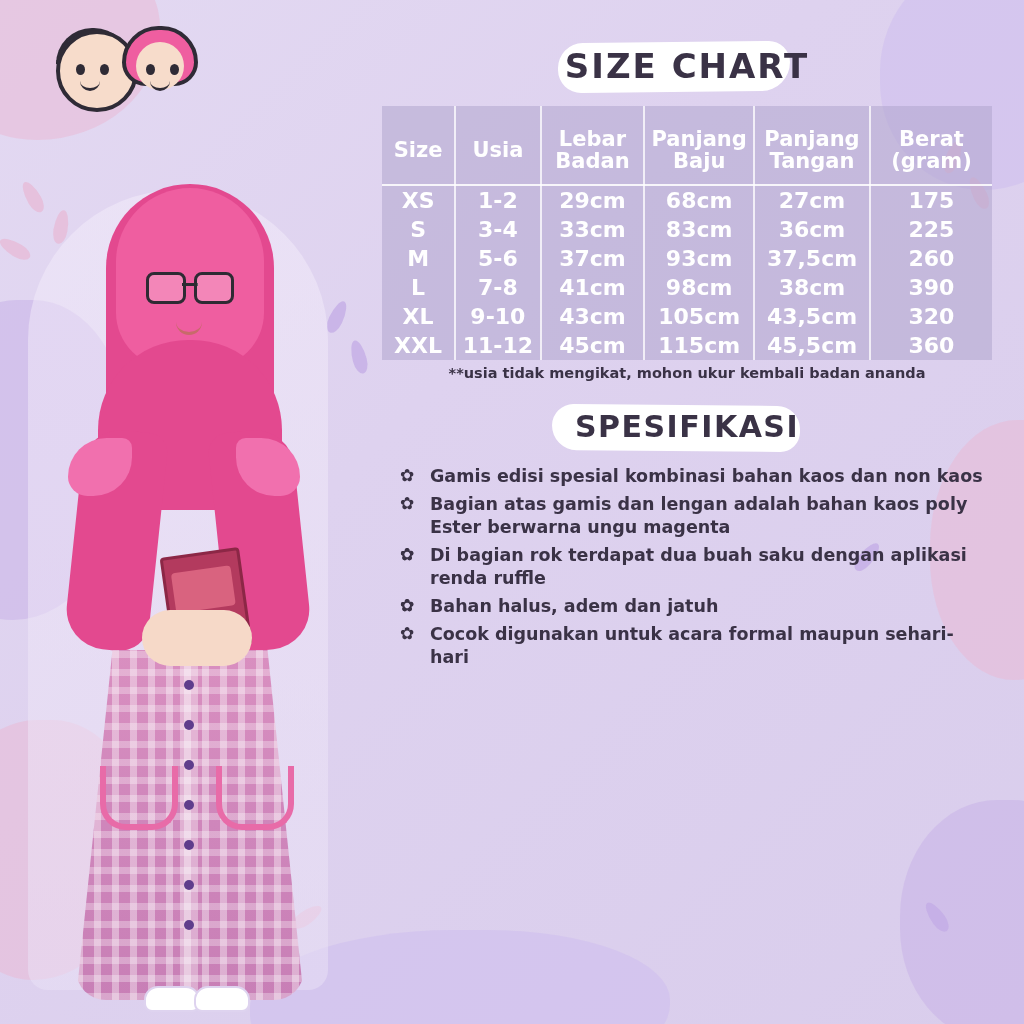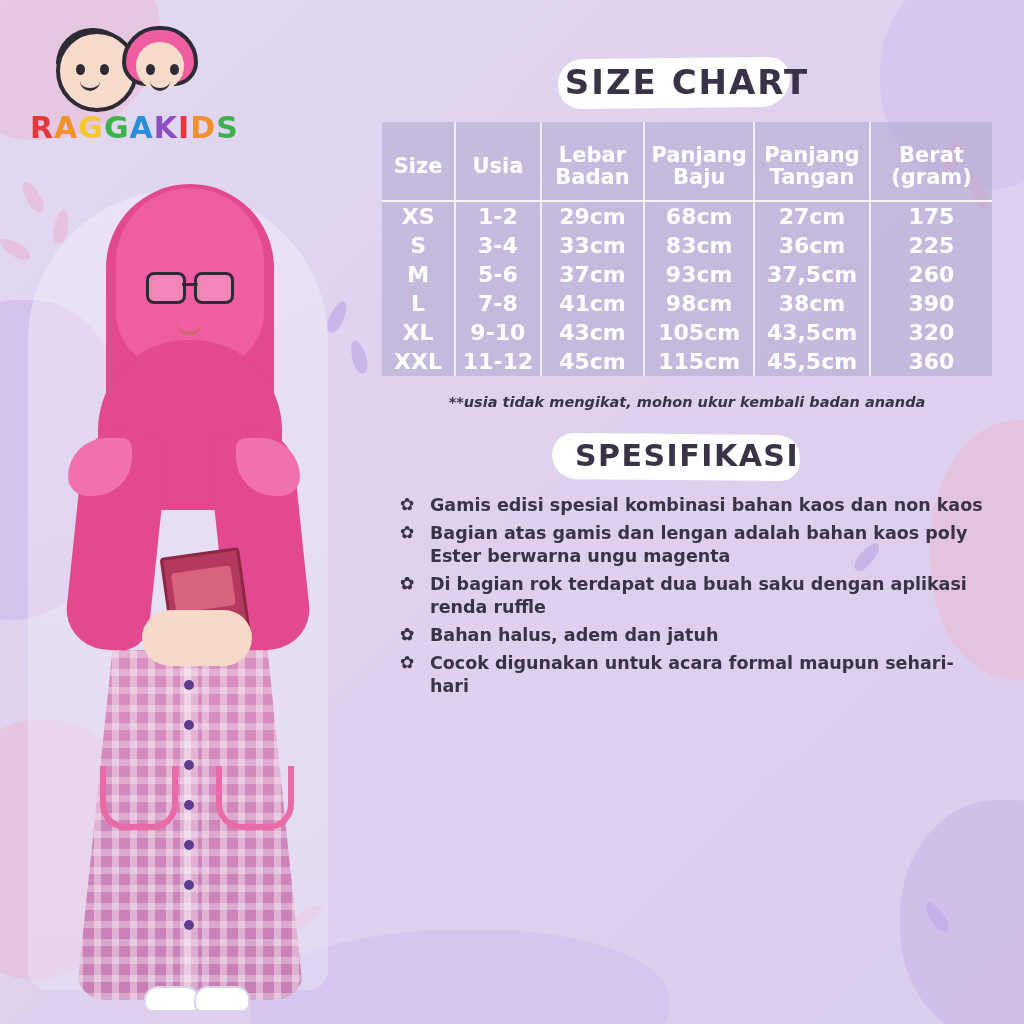--- a/index.html
+++ b/index.html
@@ -214,21 +214,21 @@
     font-weight: bold; font-size: 28px; color: #3a3246; letter-spacing: 1px;
   }
   .bubble:after {
     content: ""; position: absolute; left: 18px; bottom: -16px;
     width: 34px; height: 26px; background: #ffffff;
     border-radius: 0 0 24px 24px; transform: rotate(18deg);
   }
 
   
   .right {
-    position: absolute; left: 382px; top: 54px; width: 610px;
+    position: absolute; left: 382px; top: 38px; width: 610px;
   }
 
   .title-wrap { position: relative; height: 60px; margin-bottom: 8px; }
   .title-brush {
     position: absolute; left: 176px; top: 4px; width: 232px; height: 50px;
     background: #ffffff; border-radius: 26px 22px 30px 24px; transform: rotate(-0.6deg);
   }
   .title {
     position: absolute; left: 0; top: 8px; width: 610px; text-align: center;
     font-family: "DejaVu Sans", sans-serif;
@@ -264,24 +264,23 @@
     padding: 2px 2px;
   }
   col.c-size { width: 12%; }
   col.c-usia { width: 14%; }
   col.c-lebar { width: 17%; }
   col.c-panjang { width: 18%; }
   col.c-tangan { width: 19%; }
   col.c-berat { width: 20%; }
 
   .note {
-    margin-top: 18px;
+    margin-top: 5px;
     text-align: center;
     font-family: "DejaVu Sans", sans-serif;
-    font-style: italic;
     font-weight: bold;
     font-size: 14.5px;
     color: #3a3246;
   }
 
   
   .spec-title-wrap { position: relative; height: 56px; margin-top: 22px; }
   .spec-brush {
     position: absolute; left: 170px; top: 2px; width: 248px; height: 46px;
     background: #ffffff; border-radius: 24px 26px 22px 28px; transform: rotate(0.5deg);
@@ -340,23 +339,20 @@
     <div class="cap"></div>
     <div class="kid boy"></div>
     <div class="veil"></div>
     <div class="veil-inner"></div>
     <div class="eye" style="left:46px; top:40px;"></div>
     <div class="eye" style="left:70px; top:40px;"></div>
     <div class="mouth" style="left:50px; top:54px;"></div>
     <div class="eye" style="left:116px; top:40px;"></div>
     <div class="eye" style="left:140px; top:40px;"></div>
     <div class="mouth" style="left:120px; top:54px;"></div>
-    <div class="wordmark">
-      <span class="w1">R</span><span class="w2">A</span><span class="w3">G</span><span class="w4">G</span><span class="w5">A</span><span class="w6">K</span><span class="w7">I</span><span class="w8">D</span><span class="w9">S</span>
-    </div>
   </div>
 
   <div class="photo-wrap">
     <div class="photo-bg"></div>
     <div class="girl">
       <div class="hijab-back"></div>
       <div class="face"></div>
       <div class="hijab-front"></div>
       <div class="glasses">
         <div class="lens l"></div>

